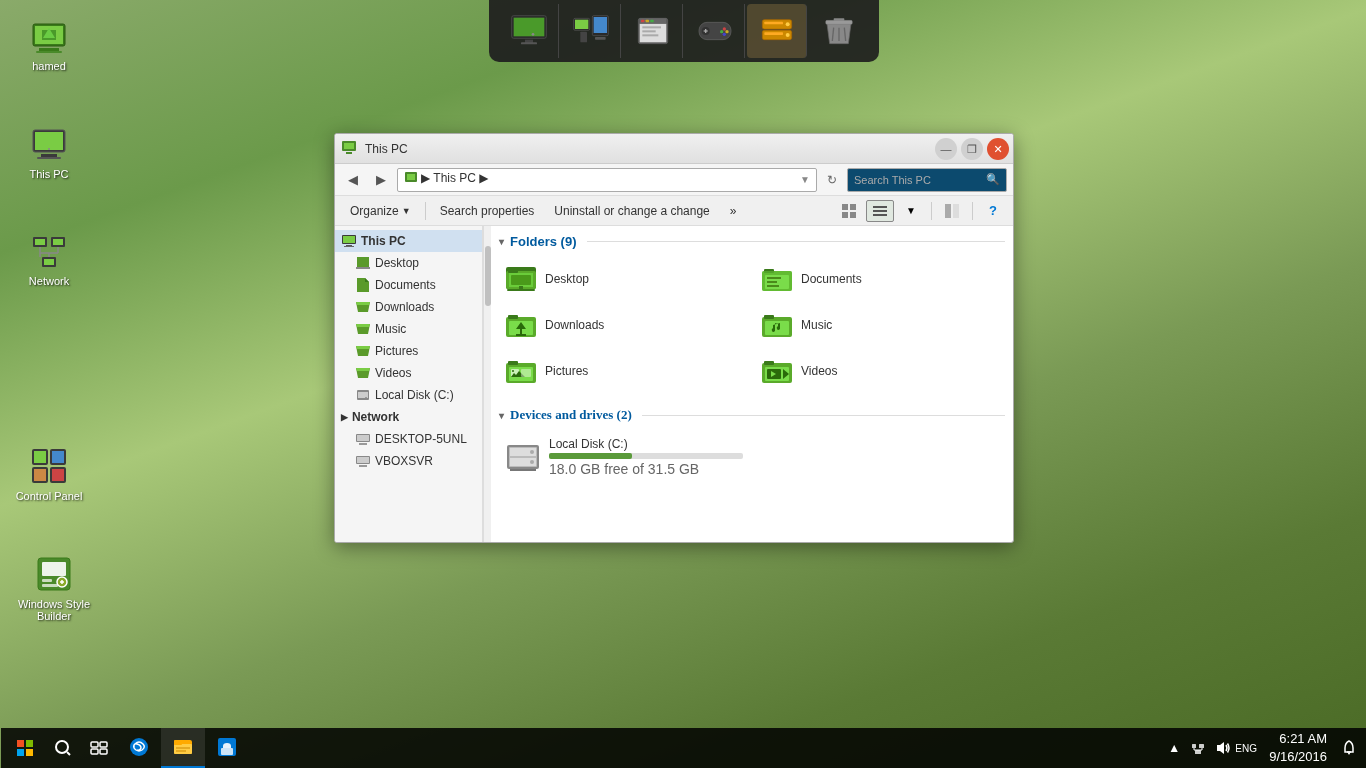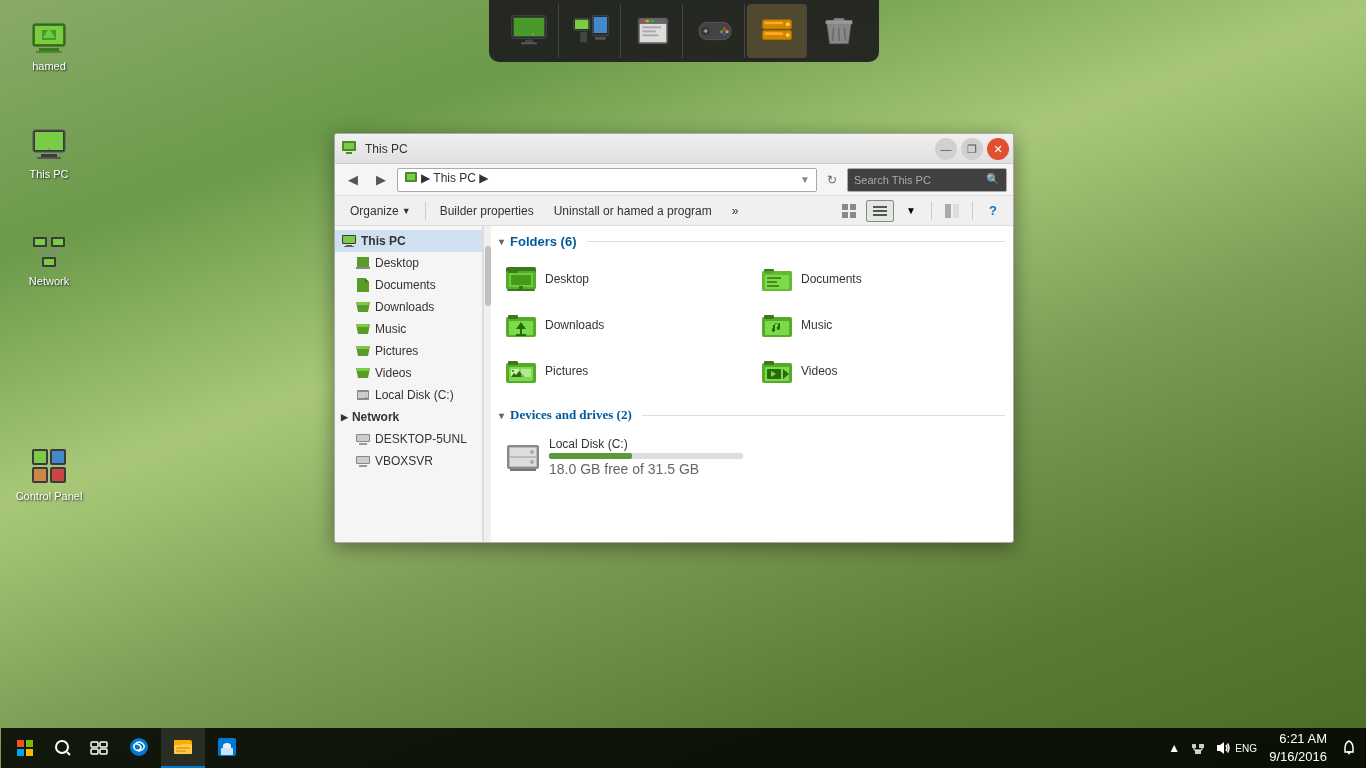--- a/index.html
+++ b/index.html
@@ -216,21 +216,21 @@
       height: 22px;
       display: flex;
       align-items: center;
       justify-content: center;
       cursor: pointer;
       font-size: 12px;
     }
     .search-box {
       width: 160px;
       height: 24px;
-      background: #404040;
+      background: #0c4a6e;
       border: 1px solid #aaa;
       border-radius: 2px;
       display: flex;
       align-items: center;
       padding: 0 6px;
       font-size: 11px;
       color: #999;
       gap: 4px;
     }
 
@@ -489,20 +489,34 @@
         <rect x="23" y="5" width="12" height="12" fill="#4488cc"></rect>
         <rect x="3" y="21" width="16" height="16" rx="2" fill="#3a3a3a"></rect>
         <rect x="5" y="23" width="12" height="12" fill="#cc8844"></rect>
         <rect x="21" y="21" width="16" height="16" rx="2" fill="#3a3a3a"></rect>
         <rect x="23" y="23" width="12" height="12" fill="#cc4444"></rect>
       </svg>
     </div>
     <span class="icon-label">Control Panel</span>
   </div>
 
+  <div class="desktop-icon" style="top:548px;left:8px; width:90px;">
+    <div class="icon-img">
+      <svg viewBox="0 0 40 40" xmlns="http://www.w3.org/2000/svg">
+        <rect x="4" y="4" width="32" height="32" rx="3" fill="#4a8a2a" stroke="#3a7a1a" stroke-width="1"></rect>
+        <rect x="8" y="8" width="24" height="14" rx="1" fill="white" opacity="0.9"></rect>
+        <rect x="8" y="25" width="10" height="3" rx="1" fill="white" opacity="0.7"></rect>
+        <rect x="8" y="30" width="16" height="3" rx="1" fill="white" opacity="0.7"></rect>
+        <circle cx="28" cy="28" r="5" fill="#8aaa2a" stroke="white" stroke-width="1.5"></circle>
+        <line x1="26" y1="28" x2="30" y2="28" stroke="white" stroke-width="1.5"></line>
+        <line x1="28" y1="26" x2="28" y2="30" stroke="white" stroke-width="1.5"></line>
+      </svg>
+    </div>
+    <span class="icon-label">Windows Style Builder</span>
+  </div>
 
   <div class="top-dock">
 
     <div class="dock-item">
       <svg viewBox="0 0 60 54" xmlns="http://www.w3.org/2000/svg">
         <rect x="4" y="4" width="52" height="34" rx="3" fill="#2a2a2a" stroke="#555" stroke-width="1"></rect>
         <rect x="7" y="7" width="46" height="28" fill="#4a9a2a"></rect>
         <rect x="24" y="40" width="12" height="5" fill="#444"></rect>
         <rect x="18" y="44" width="24" height="3" rx="1" fill="#555"></rect>
         <rect x="34" y="30" width="4" height="4" rx="2" fill="#888"></rect>
@@ -611,24 +625,24 @@
       </div>
     </div>
 
     <div class="explorer-ribbon">
       <button class="ribbon-btn">
         <span>Organize</span>
         <span style="font-size:9px;">▼</span>
       </button>
       <div class="ribbon-sep"></div>
       <button class="ribbon-btn">
-        <span>Builder properties</span>
+        <span>Search properties</span>
       </button>
       <button class="ribbon-btn">
-        <span>Uninstall or hamed a program</span>
+        <span>Uninstall or change a change</span>
       </button>
       <button class="ribbon-btn">
         <span>»</span>
       </button>
       <div class="ribbon-right">
         <button class="view-btn">
           <svg width="16" height="16" viewBox="0 0 16 16">
             <rect x="1" y="1" width="6" height="6" fill="#888"></rect>
               <rect x="9" y="1" width="6" height="6" fill="#888"></rect>
             <rect x="1" y="9" width="6" height="6" fill="#888"></rect>
@@ -775,21 +789,21 @@
 
         <div class="scroll-track">
           <div class="scroll-thumb"></div>
         </div>
       </div>
 
       <div class="main-content">
 
         <div class="section-header">
           <span class="chevron">▾</span>
-          <span style="color:#005a9e;font-weight:600;font-size:13px;">Folders (6)</span>
+          <span style="color:#005a9e;font-weight:600;font-size:13px;">Folders (9)</span>
           <div class="section-divider"></div>
         </div>
 
         <div class="folder-grid">
 
           <div class="folder-item">
             <div class="folder-icon">
               <svg viewBox="0 0 32 32" xmlns="http://www.w3.org/2000/svg">
                 <rect x="1" y="4" width="30" height="22" rx="2" fill="#3a7a1a"></rect>
                 <rect x="1" y="8" width="30" height="18" rx="2" fill="#5aaa2a"></rect>

